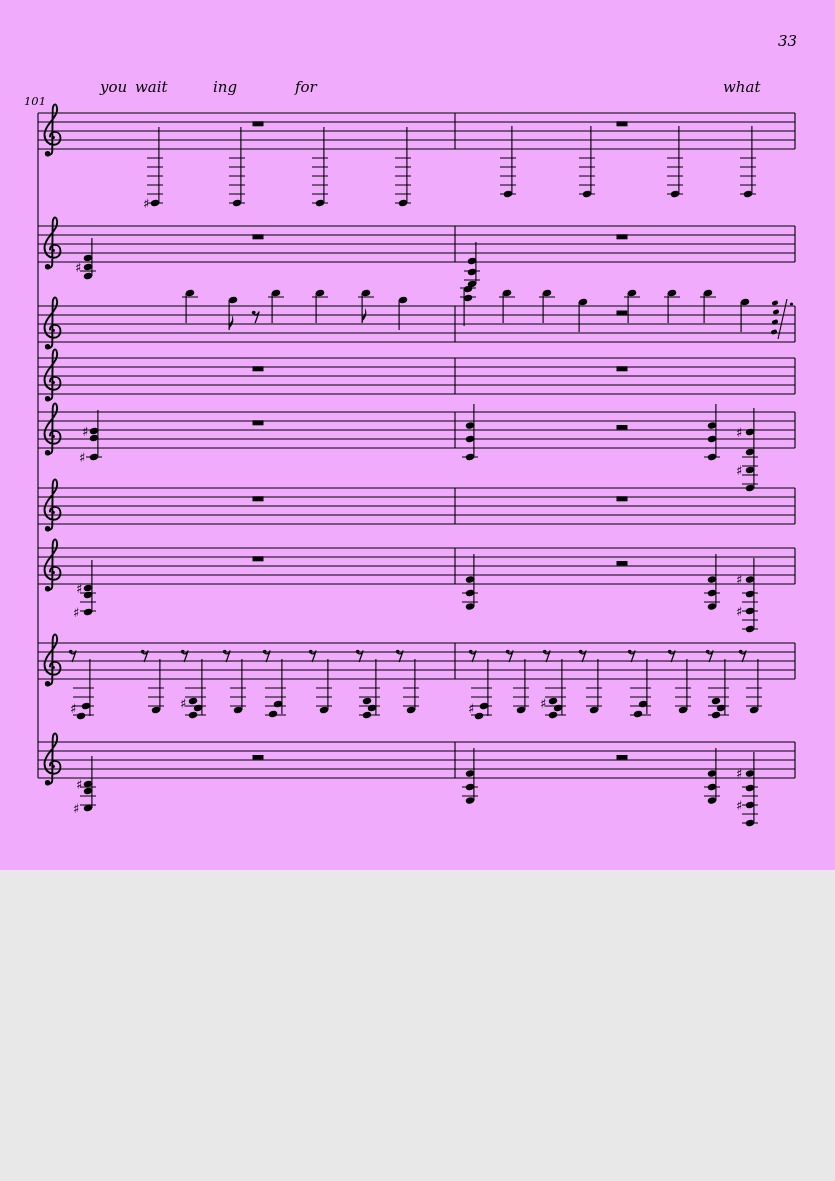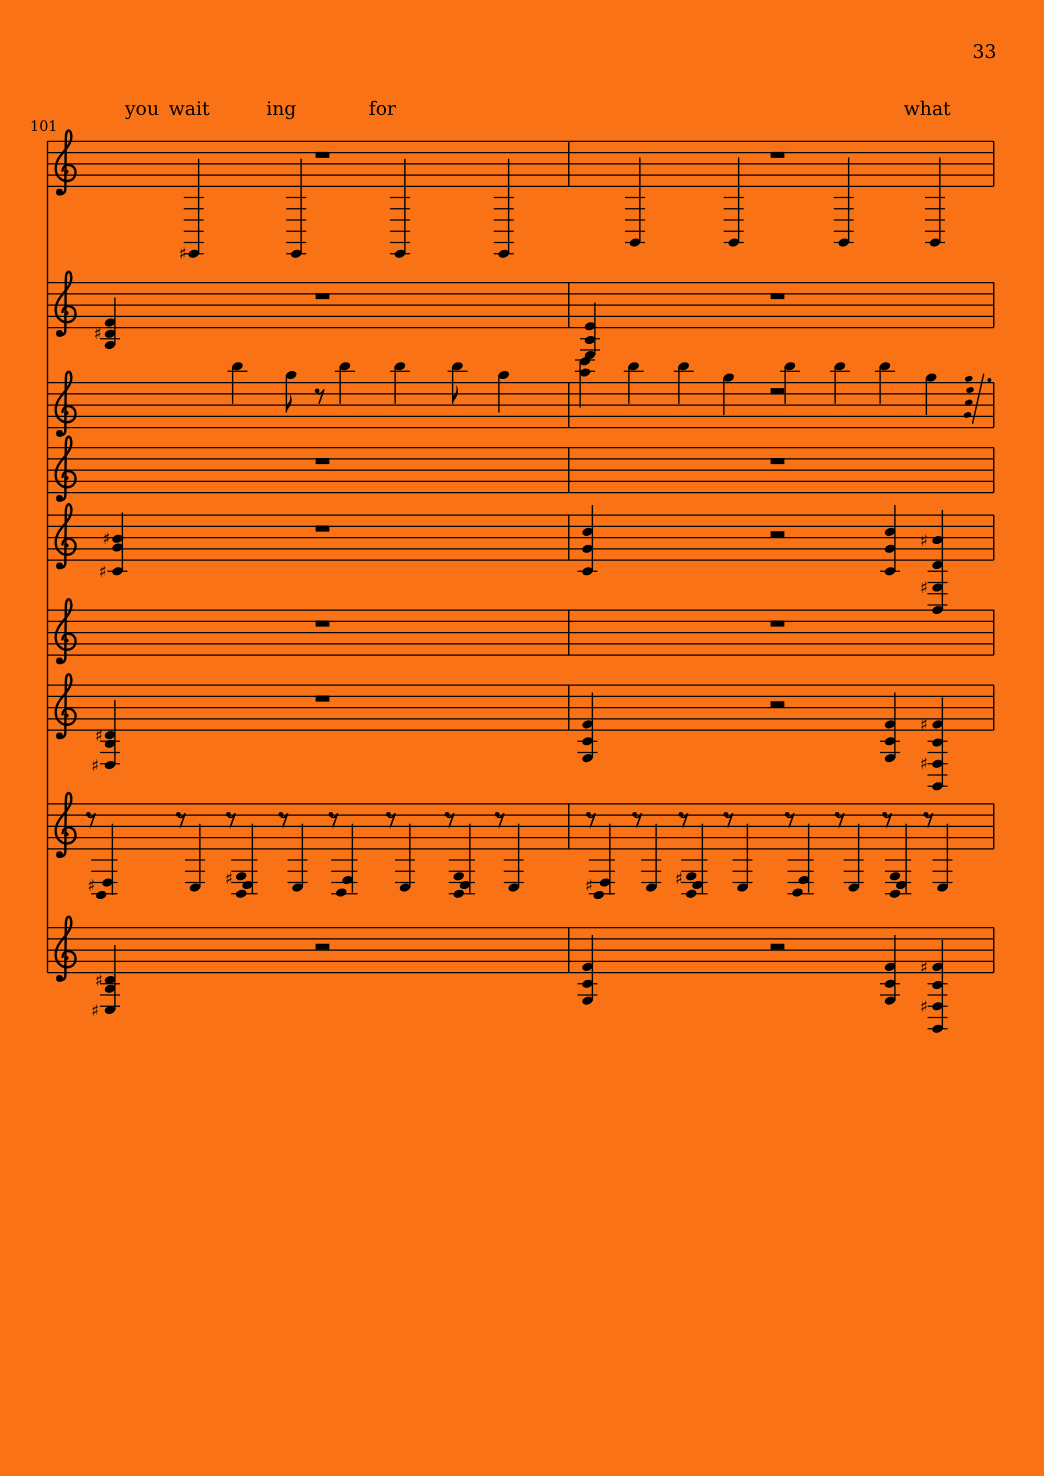--- a/index.html
+++ b/index.html
@@ -1,17 +1,17 @@
 <!DOCTYPE html>
 <html><head>
 <meta charset="utf-8">
 <style>
   html,body{margin:0;padding:0;background:#e8e8e8;}
-  .page{position:relative;width:835px;height:1181px;margin:0 auto;background:#f97316;overflow:hidden;
-        font-family:"DejaVu Serif",serif;}
+  .page{position:relative;width:835px;height:870px;margin:0 auto;background:#f0abfc;overflow:hidden;
+        font-family:"DejaVu Serif",serif;font-style:italic;}
   svg{position:absolute;left:0;top:0;}
   .sl{stroke:#000;stroke-width:1;}
   .bl{stroke:#000;stroke-width:1.1;}
   .stem{stroke:#000;stroke-width:1.1;}
   .runline{stroke:#000;stroke-width:1.1;}
   .acc{font-family:"DejaVu Sans",sans-serif;font-size:13px;}
   .lyric{font-family:"DejaVu Serif",serif;font-size:15px;fill:#000;}
   .pgnum{font-family:"DejaVu Serif",serif;font-size:15px;fill:#000;}
   .mnum{font-family:"DejaVu Serif",serif;font-size:11.5px;fill:#000;}
 </style>

